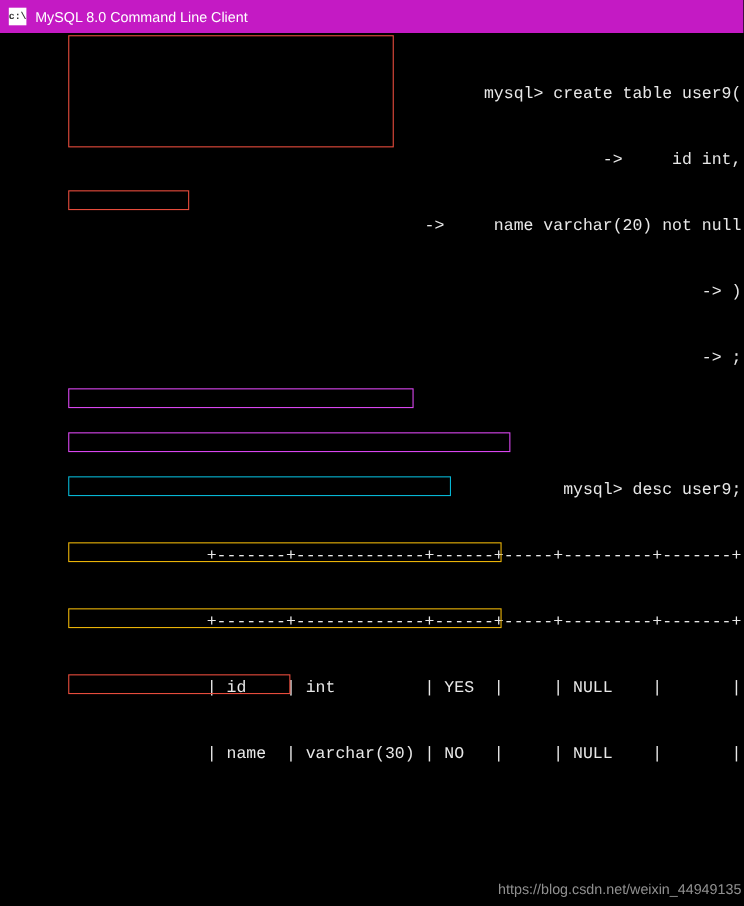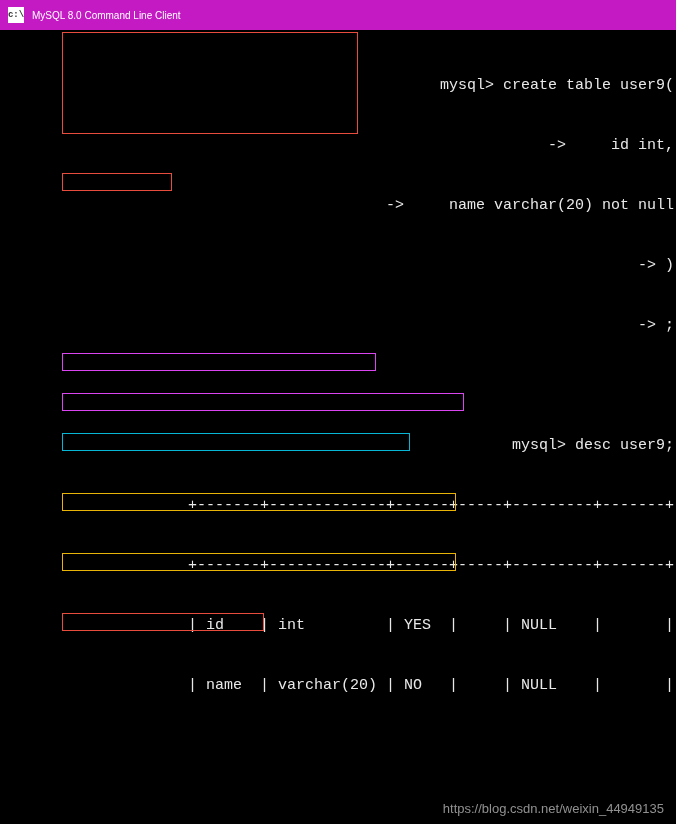--- a/index.html
+++ b/index.html
@@ -27,21 +27,21 @@
       display: flex;
       align-items: center;
       justify-content: center;
       font-size: 9px;
       color: #333;
       font-weight: bold;
     }
     .titlebar-text {
       color: #fff;
       font-family: 'Segoe UI', sans-serif;
-      font-size: 10px;
+      font-size: 13px;
       text-align: center;
     }
     .terminal {
       padding: 6px 2px;
       line-height: 20px;
       white-space: pre;
       position: relative;
     }
     .line { display: block; min-height: 20px; text-align: right; }
     .box {
@@ -49,21 +49,21 @@
       border: 1px solid;
       pointer-events: none;
     }
     .box-red { border-color: #e74c3c; }
     .box-magenta { border-color: #d946ef; }
     .box-cyan { border-color: #06b6d4; }
     .box-yellow { border-color: #eab308; }
     .watermark {
       position: absolute;
       bottom: 8px;
-      right: 12px;
+      right: 2px;
       color: #aaa;
       font-family: 'Segoe UI', sans-serif;
       font-size: 13px;
       opacity: 0.85;
     }
   </style>
 </head>
 <body>
 
 <div class="titlebar">
@@ -75,21 +75,21 @@
   <span class="line">mysql&gt; create table user9(</span>
   <span class="line">    -&gt;     id int,</span>
   <span class="line">    -&gt;     name varchar(20) not null</span>
   <span class="line">    -&gt; )</span>
   <span class="line">    -&gt; ;</span>
   <span class="line"></span>
   <span class="line">mysql&gt; desc user9;</span>
   <span class="line">+-------+-------------+------+-----+---------+-------+</span>
   <span class="line">+-------+-------------+------+-----+---------+-------+</span>
   <span class="line">| id    | int         | YES  |     | NULL    |       |</span>
-  <span class="line">| name  | varchar(20) | NO   |     | NULL    |       |</span>
+  <span class="line">| name  | varchar(30) | NO   |     | NULL    |       |</span>
   
   
   
   
   
   
   
   
   
   

